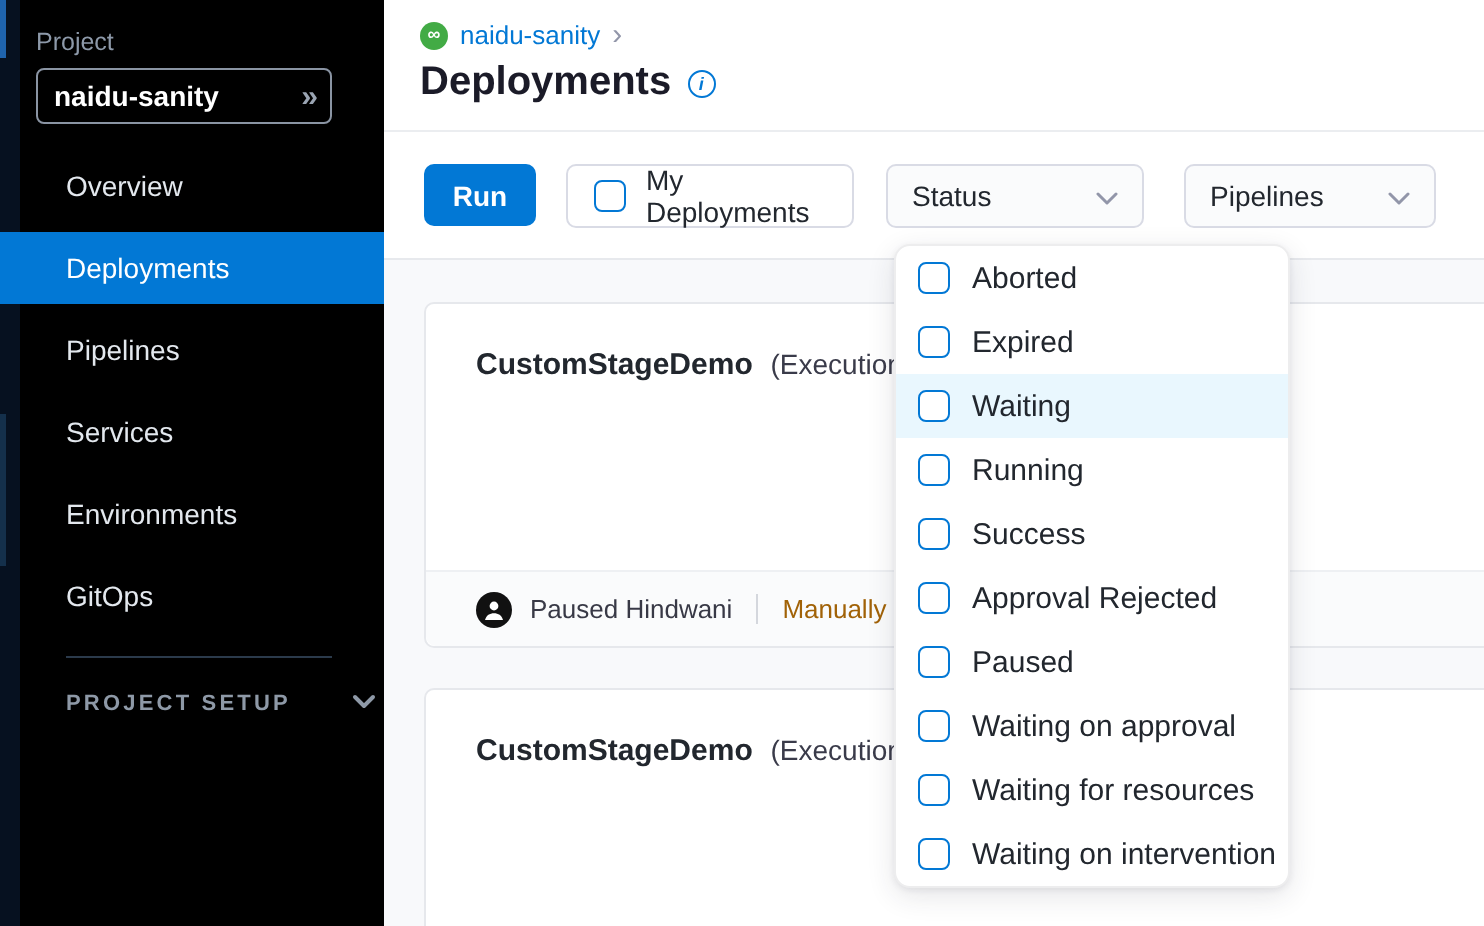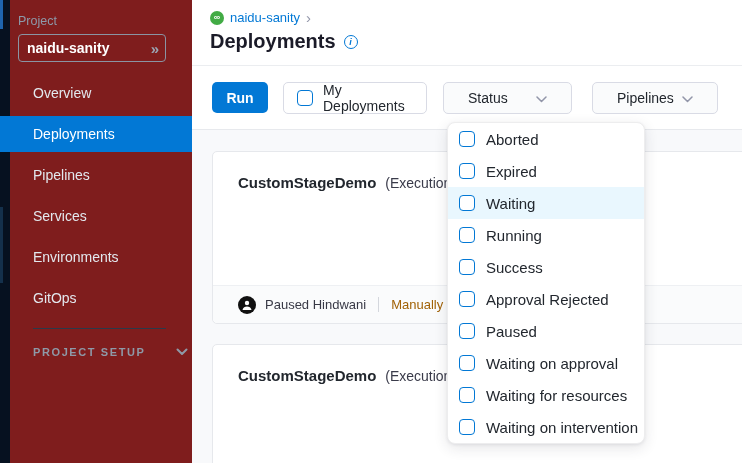--- a/index.html
+++ b/index.html
@@ -4,21 +4,21 @@
 <style>
   * { margin:0; padding:0; box-sizing:border-box; }
   html,body { width:742px; height:463px; overflow:hidden; }
   body {
     font-family:"Liberation Sans", sans-serif;
     font-size:14px; color:#22272e; background:#fff; position:relative;
   }
 
   
   .sidebar { position:absolute; left:0; top:0; width:192px; height:463px;
-    background:#7f1d1d; z-index:2; }
+    background:#000000; z-index:2; }
   .rail { position:absolute; left:0; top:0; width:10px; height:463px;
     background:#061120; }
   .rail-accent-top { position:absolute; left:0; top:0; width:3px; height:29px;
     background:#1f64ad; }
   .rail-accent-mid { position:absolute; left:0; top:207px; width:3px; height:76px;
     background:#14304b; }
   .project-block { position:relative; padding:14px 0 0 18px; }
   .project-label { font-size:12.5px; color:#8d99a9; margin-bottom:6px; display:block; }
   .project-input-wrap { width:148px; height:28px; border:1px solid #8a94a3;
     border-radius:4px; display:flex; align-items:center; padding:0 8px; }
@@ -54,21 +54,21 @@
   .toolbar { background:#fff; height:64px; border-bottom:1px solid #e7e9ed;
     display:flex; align-items:center; padding-left:20px; }
   .btn { border-radius:5px; font-family:"Liberation Sans", sans-serif; font-size:14px;
     cursor:pointer; display:inline-flex; align-items:center;justify-content:space-between; }
   .btn-run { width:56px; height:31px; background:#0278d5; color:#fff; font-weight:700;
     border:none; justify-content:center; }
   .btn-outline { height:32px; background:#fff; border:1px solid #d9dbe5; color:#22272e;
     font-weight:500; }
   .btn-mydep { margin-left:15px; width:144px; padding:0 13px; gap:10px; }
   .btn-select { height:32px; background:#fafbfc; border:1px solid #d9dbe5;
-    color:#22272e; font-weight:500; justify-content:space-between; padding:0 24px; }
+    color:#22272e; font-weight:500; justify-content:space-between; padding:0 12px; }
   .btn-status { margin-left:16px; width:129px; }
   .btn-pipelines { margin-left:20px; width:126px; }
   .cbx { width:16px; height:16px; border:1.5px solid #0278d5; border-radius:4px;
     background:#fff; flex:0 0 16px; }
 
   .content { padding:21px 0 0 20px; }
   .card { background:#fff; border:1px solid #e6e8ec; border-radius:5px; width:562px;
     position:relative; }
   .card-1 { height:173px; }
   .card-2 { height:160px; margin-top:20px; }

